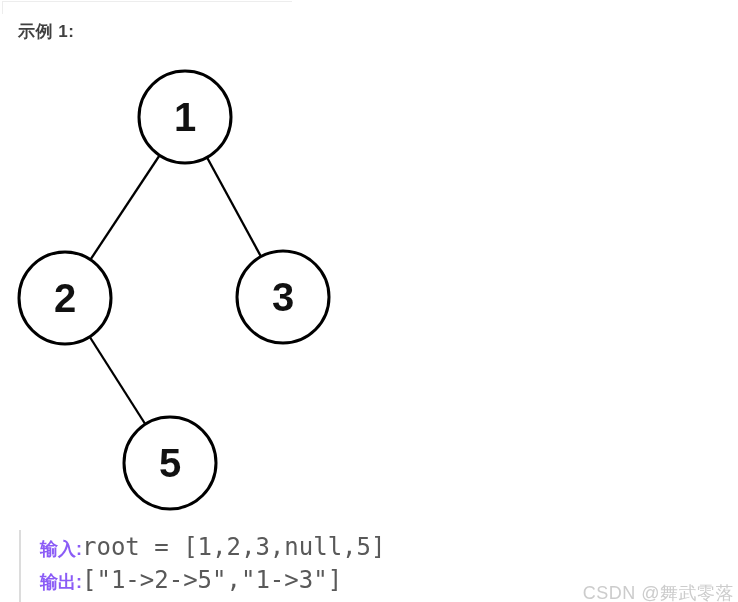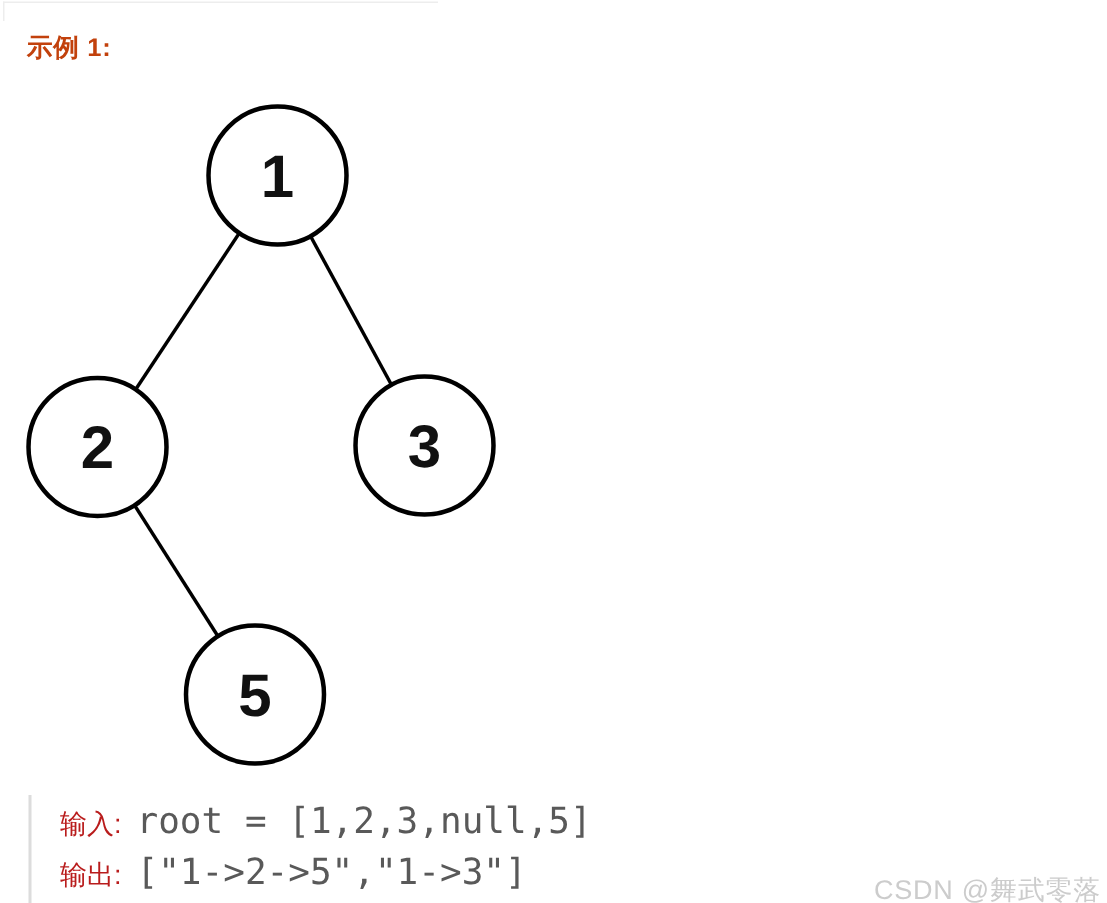--- a/index.html
+++ b/index.html
@@ -19,21 +19,21 @@
   }
   .artifact-left {
     position: absolute; left: 2px; top: 1px;
     width: 1px; height: 13px; background: #ededed;
   }
   .example-title {
     position: absolute;
     left: 18px; top: 20px;
     font-size: 17px;
     font-weight: 700;
-    color: #c2410c;
+    color: #404040;
     letter-spacing: 0.5px;
   }
   .tree-svg {
     position: absolute;
     left: 0; top: 60px;
   }
   .tree-svg line {
     stroke: #000000;
     stroke-width: 2.3;
   }
@@ -58,23 +58,23 @@
   .io-lines {
     position: absolute;
     left: 40px; top: 532px;
   }
   .io-line {
     line-height: 30px;
     white-space: nowrap;
   }
   .io-label {
     font-size: 18px;
-    font-weight: 400;
-    color: #b91c1c;
-    margin-right: 10px;
+    font-weight: 700;
+    color: #8b5cf6;
+    margin-right: 0;
   }
   .io-value {
     font-family: "DejaVu Sans Mono", "Liberation Mono", monospace;
     font-size: 24px;
     color: #595959;
   }
   .watermark {
     position: absolute;
     right: 4px; top: 581px;
     font-size: 18px;

